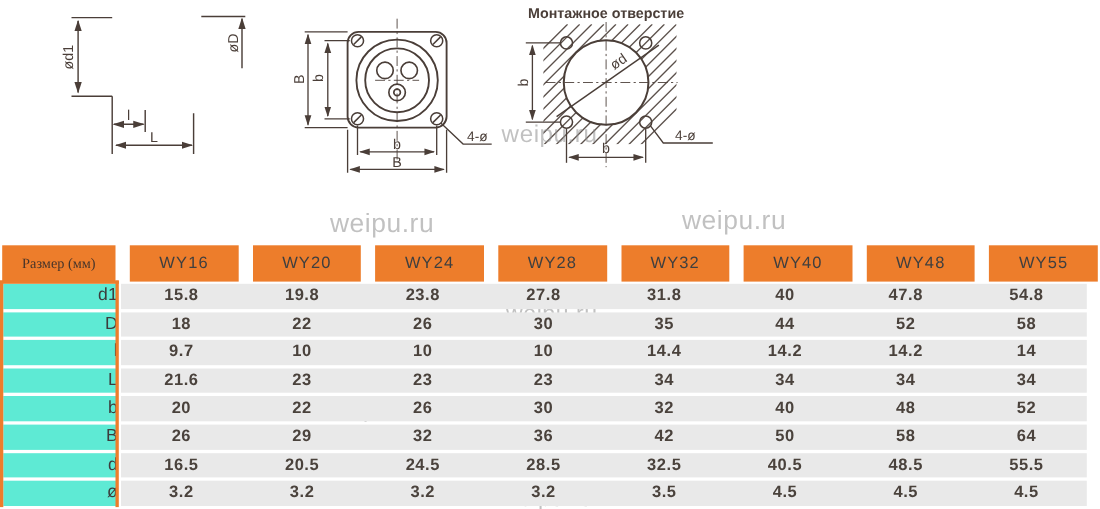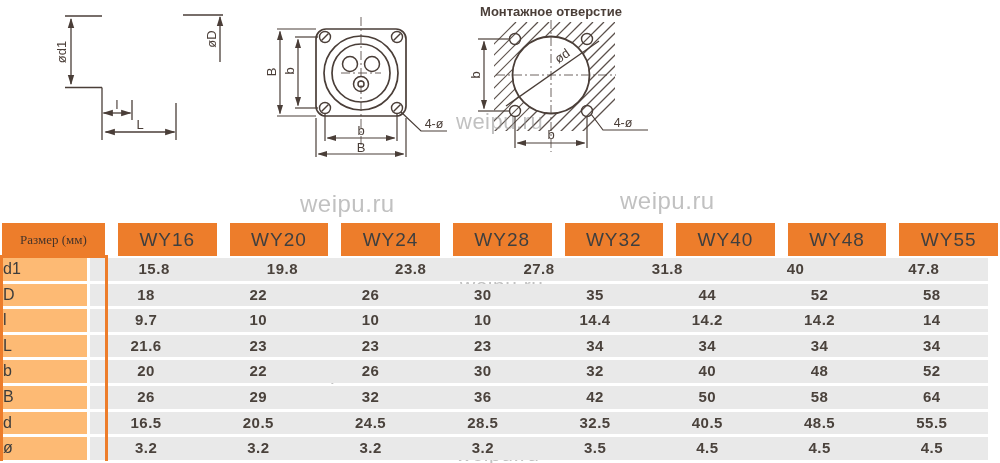--- a/index.html
+++ b/index.html
@@ -26,28 +26,28 @@
   .thead{
     position:absolute;left:0;top:223px;width:998px;height:33px;
     display:flex;gap:13px;padding-left:2px;box-sizing:border-box;
   }
   .corner{
     width:103px;flex:none;background:#ED7D2B;color:#46342A;
     font-family:"Liberation Serif",serif;font-size:13px;
     text-align:center;line-height:33px;
   }
   .hcell{
-    flex:1;background:#ED7D2B;color:#3f3f3f;font-size:19px;
+    flex:1;background:#ED7D2B;color:#3f3f3f;font-size:15px;
     letter-spacing:1px;text-align:center;line-height:33px;
   }
   .tbody{position:absolute;left:0;top:258px;width:1000px;}
   .trow{display:flex;gap:3px;height:22.6px;margin-bottom:3px;padding-left:3px;box-sizing:border-box;}
   .rlabel{
-    width:84px;flex:none;background:#fdba74;color:#3c3c3c;
-    font-size:16px;text-align:left;line-height:22.6px;
+    width:104px;flex:none;background:#5eead4;color:#3c3c3c;
+    font-size:16px;text-align:right;line-height:22.6px;
   }
   .rdata{flex:1;background:#E9E9E9;display:flex;margin-right:12px;}
   .rcell{
     flex:1;text-align:center;font-weight:700;font-size:15px;
     color:#4A423C;line-height:22.6px;letter-spacing:.5px;
   }
   .edge{position:absolute;background:#ED7D2B;}
   #edge-left{left:0;top:255px;width:3px;height:206px;}
   #edge-divider{left:105px;top:255px;width:3px;height:206px;}
   #edge-top{left:0;top:255px;width:108px;height:3px;}
@@ -236,20 +236,21 @@
   <div class="trow">
     <div class="rlabel">d1</div>
     <div class="rdata">
       <div class="rcell">15.8</div>
       <div class="rcell">19.8</div>
       <div class="rcell">23.8</div>
       <div class="rcell">27.8</div>
       <div class="rcell">31.8</div>
       <div class="rcell">40</div>
       <div class="rcell">47.8</div>
+      <div class="rcell">54.8</div>
     </div>
   </div>
   <div class="trow">
     <div class="rlabel">D</div>
     <div class="rdata">
       <div class="rcell">18</div>
       <div class="rcell">22</div>
       <div class="rcell">26</div>
       <div class="rcell">30</div>
       <div class="rcell">35</div>

